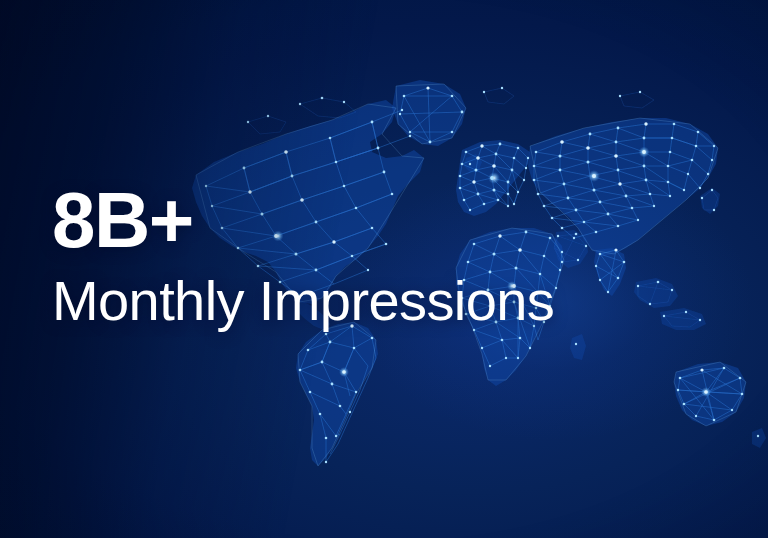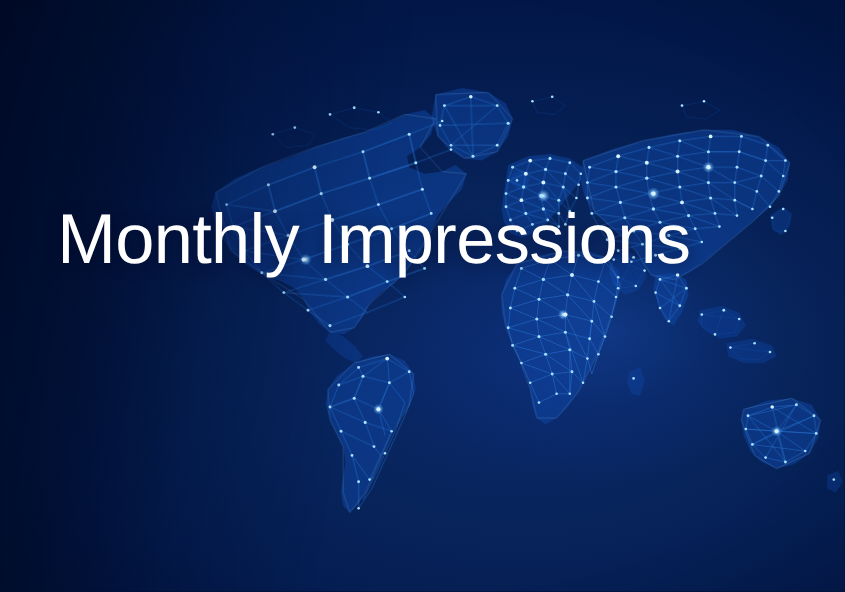--- a/index.html
+++ b/index.html
@@ -78,21 +78,21 @@
     line-height: 84px;
     font-weight: 700;
     letter-spacing: -1.5px;
     text-shadow: 0 2px 14px rgba(0,10,40,0.55);
     white-space: nowrap;
   }
   .stat-label {
     margin: 0;
     margin-top: 9px;
     color: #ffffff;
-    font-size: 64px;
+    font-size: 56px;
     line-height: 60px;
     font-weight: 400;
     letter-spacing: -0.6px;
     text-shadow: 0 2px 14px rgba(0,10,40,0.55);
     white-space: nowrap;
   }
 </style>
 </head>
 <body>
 
@@ -545,16 +545,17 @@
         <circle class="node" cx="758" cy="436" r="1.2"></circle>
         <circle class="node" cx="470" cy="164" r="1.2"></circle>
       </g>
     </svg>
   </div>
 
   <div class="bg-left-dark"></div>
   <div class="bg-vignette"></div>
 
   <div class="copy">
+    <p class="stat-number">8B+</p>
     <p class="stat-label">Monthly Impressions</p>
   </div>
 
 </div>
 
 </body></html>

